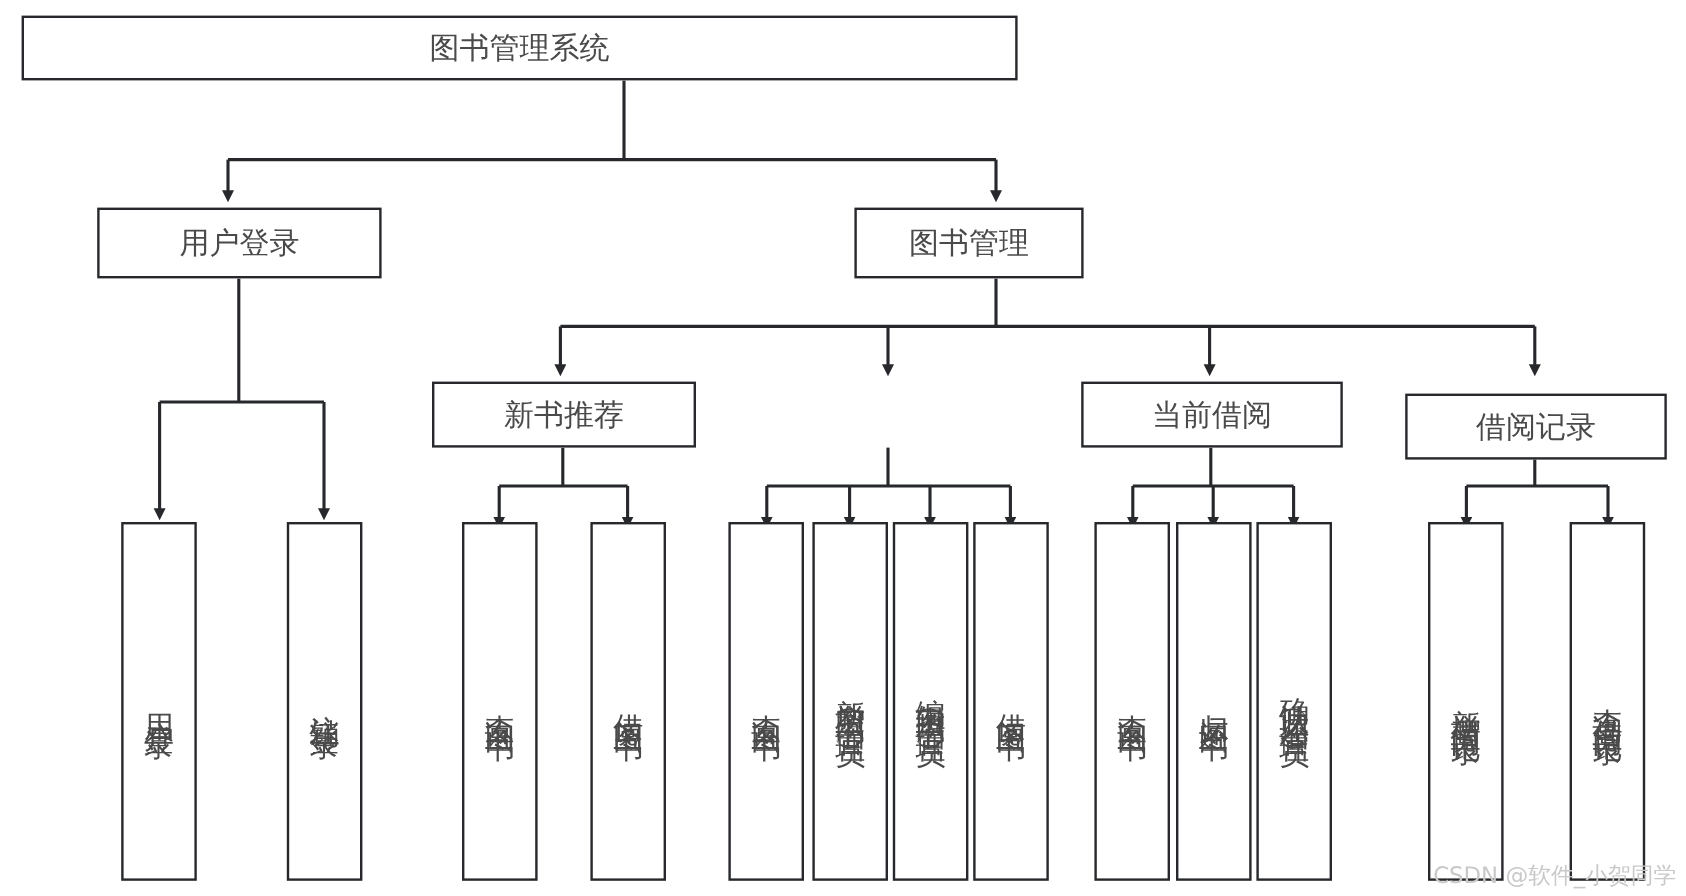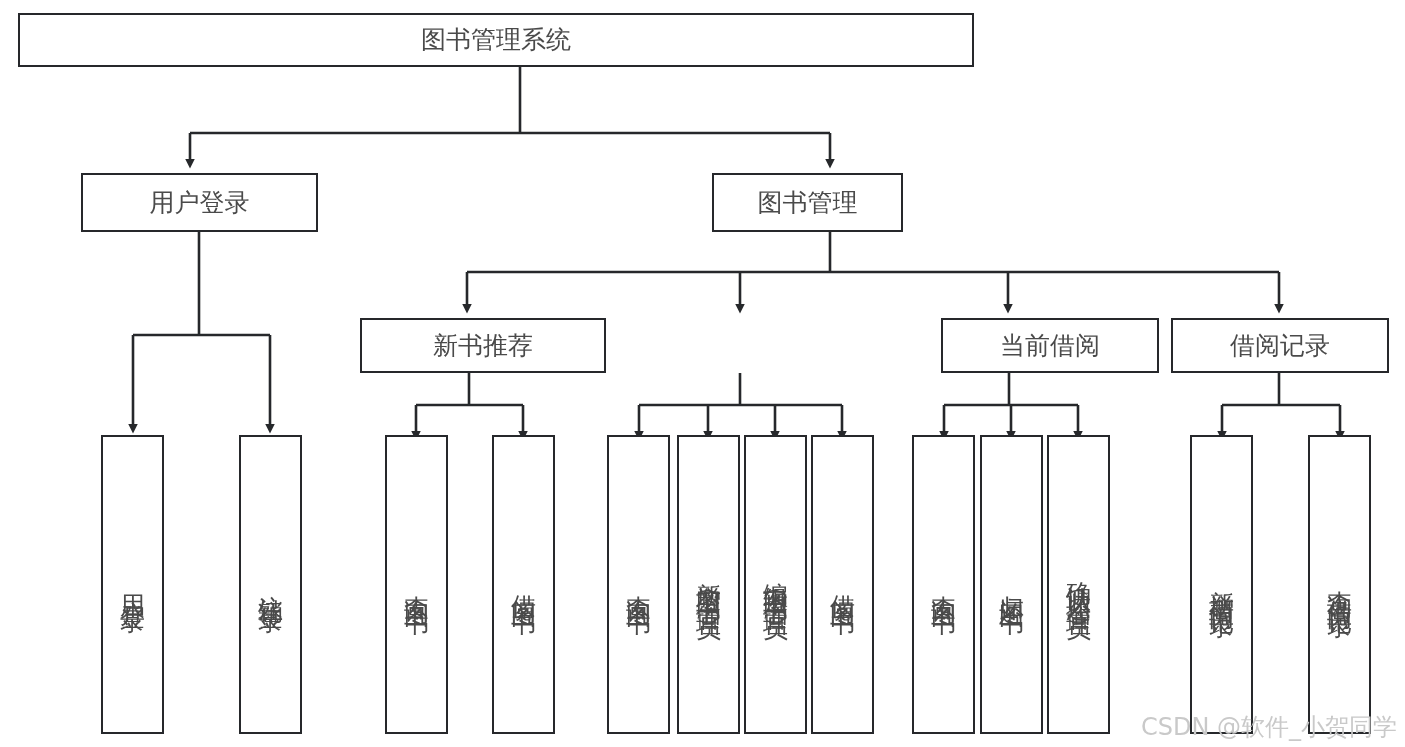--- a/index.html
+++ b/index.html
@@ -41,21 +41,21 @@
     font-size:25px;
     line-height:1.0;
     letter-spacing:5px;
     white-space:nowrap;
   }
 
   #watermark{
     position:absolute;
     right:8px;
     bottom:4px;
-    font-size:24px;
+    font-size:19px;
     color:#c9c9c9;
     font-family:"DejaVu Sans","Liberation Sans",sans-serif;
     white-space:nowrap;
     pointer-events:none;
   }
 </style>
 </head>
 <body>
 
 <div id="stage">
@@ -105,42 +105,42 @@
       <path d="M1011,405 L1011,432" marker-end="url(#arrow)"></path>
       <path d="M1078,405 L1078,432" marker-end="url(#arrow)"></path>
 
       <path d="M1279,373 L1279,405"></path>
       <path d="M1222,405 L1340,405"></path>
       <path d="M1222,405 L1222,432" marker-end="url(#arrow)"></path>
       <path d="M1340,405 L1340,432" marker-end="url(#arrow)"></path>
     </g>
   </svg>
 
-  <div class="node h-node root" style="left:18px;top:13px;width:956px;height:54px;">
+  <div class="node h-node root" style="left:18px;top:13px;width:830px;height:54px;">
     <span class="lbl">图书管理系统</span>
   </div>
 
   <div class="node h-node" style="left:81px;top:173px;width:237px;height:59px;">
     <span class="lbl">用户登录</span>
   </div>
 
   <div class="node h-node" style="left:712px;top:173px;width:191px;height:59px;">
     <span class="lbl">图书管理</span>
   </div>
 
-  <div class="node h-node" style="left:360px;top:318px;width:246px;height:55px;">
+  <div class="node h-node" style="left:360px;top:318px;width:220px;height:55px;">
     <span class="lbl">新书推荐</span>
   </div>
 
 
-  <div class="node h-node" style="left:901px;top:318px;width:218px;height:55px;margin-left:40px;">
+  <div class="node h-node" style="left:901px;top:318px;width:218px;height:55px;">
     <span class="lbl">当前借阅</span>
   </div>
 
-  <div class="node h-node" style="left:1171px;top:318px;width:218px;height:55px;">
+  <div class="node h-node" style="left:1171px;top:328px;width:218px;height:55px;">
     <span class="lbl">借阅记录</span>
   </div>
 
   <div class="node v-node" style="left:101px;top:435px;width:63px;height:299px;">
     <span class="lbl">用户登录</span>
   </div>
   <div class="node v-node" style="left:239px;top:435px;width:63px;height:299px;">
     <span class="lbl">注销登录</span>
   </div>
 

